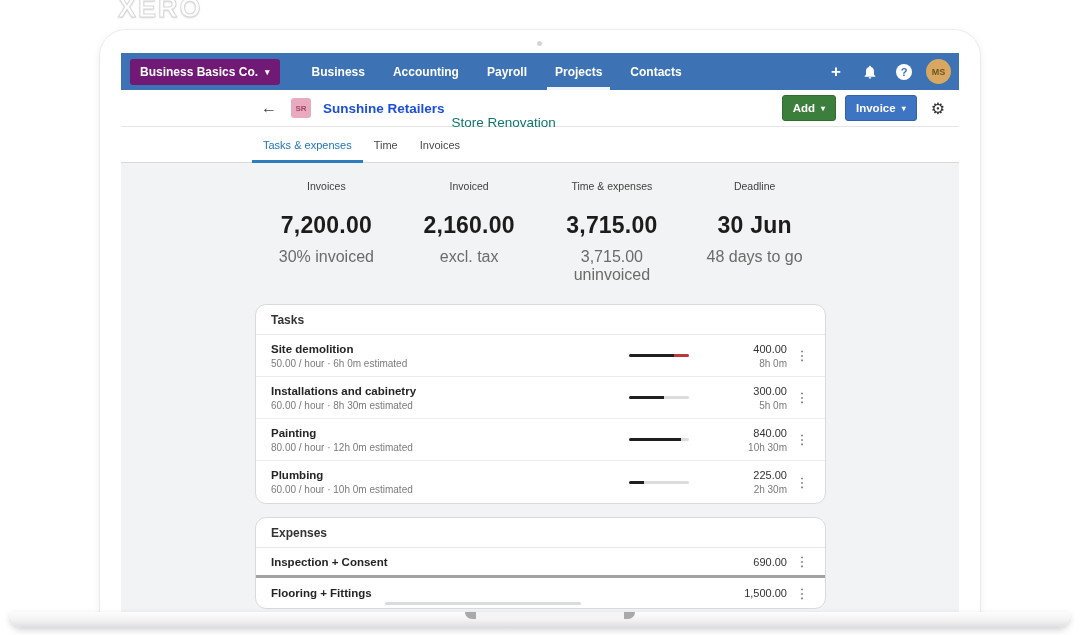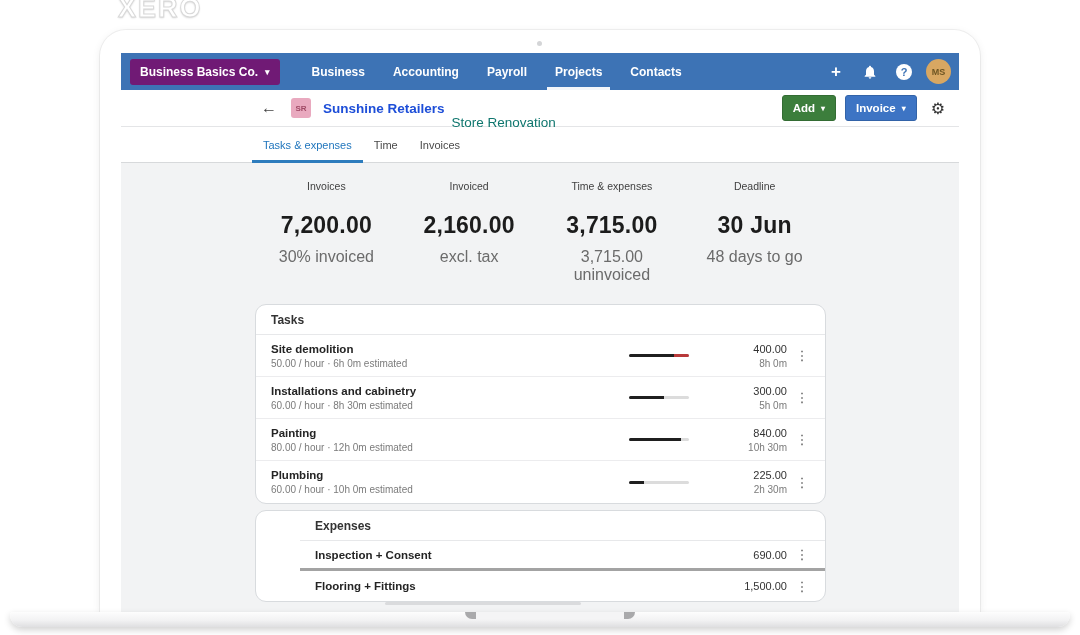--- a/index.html
+++ b/index.html
@@ -82,21 +82,21 @@
   .stats { width:571px; margin:17px 0 0 134px; display:flex; }
   .stat { flex:1; text-align:center; }
   .stat-label { font-size:10.5px; color:#3f3f3f; margin-bottom:9px; }
   .stat-value { font-size:23px; font-weight:bold; color:#1c1c1c; letter-spacing:.2px;margin-top:20px; }
   .stat-sub { font-size:16px; color:#6b6b6b; margin-top:9px; }
 
   
   .card { width:571px; margin-left:134px; background:#fff; border:1px solid #d8dbde;
     border-radius:11px; }
   .card-tasks { margin-top:20px; }
-  .card-expenses { margin-top:6px;padding-left:44px; }
+  .card-expenses { margin-top:13px; }
   .card-head { font-size:12px; font-weight:bold; color:#333; padding:8px 15px 7px;
     border-bottom:1px solid #e7e8ea; }
 
   .trow { display:flex; align-items:center; padding:6px 8px 6px 15px; height:42px;
     border-bottom:1px solid #ececee; cursor:pointer; }
   .trow:last-child { border-bottom:none; }
   .tinfo { flex:1; min-width:0; }
   .tname { font-size:11.5px; font-weight:bold; color:#242424; }
   .tdetail { font-size:10px; color:#7b7b7b; margin-top:3px; }
   .tprog { width:60px; height:3px; background:#dcdcdc; border-radius:2px; display:flex;

